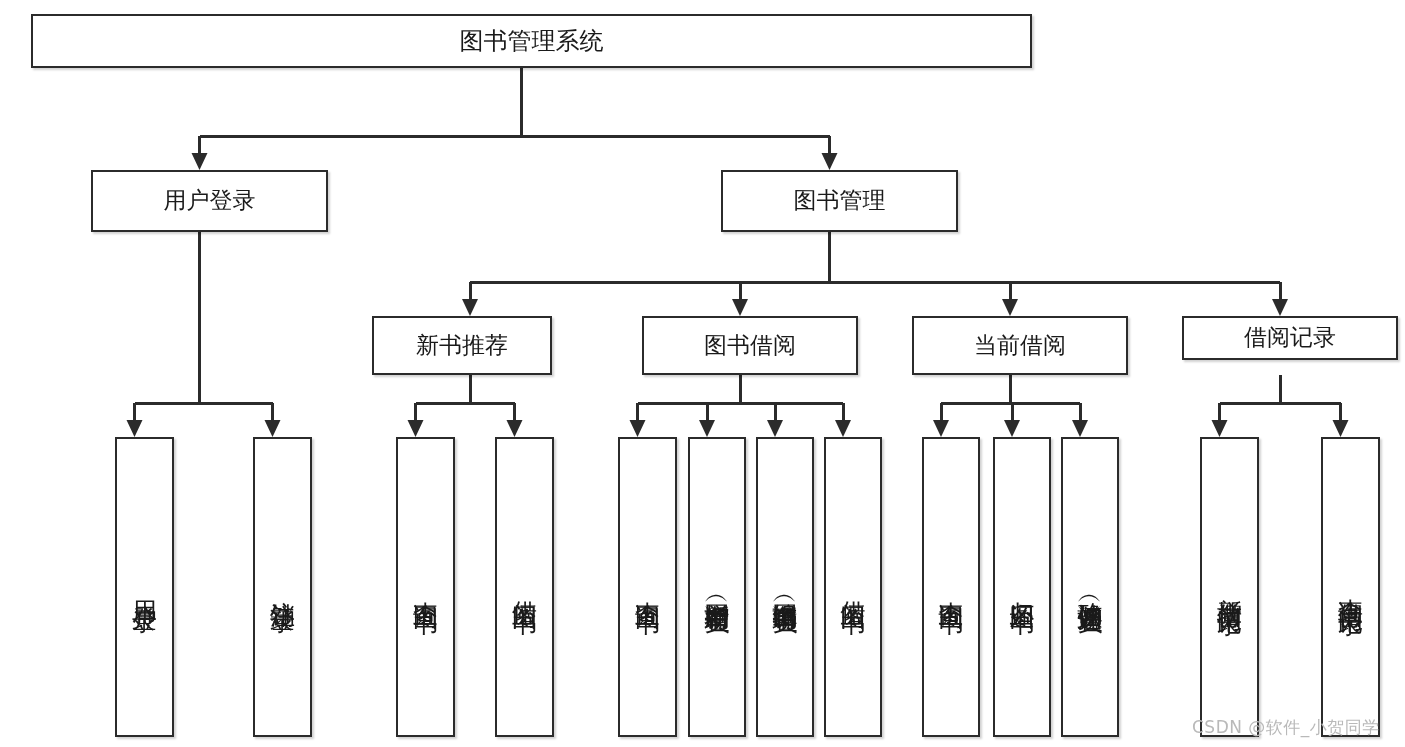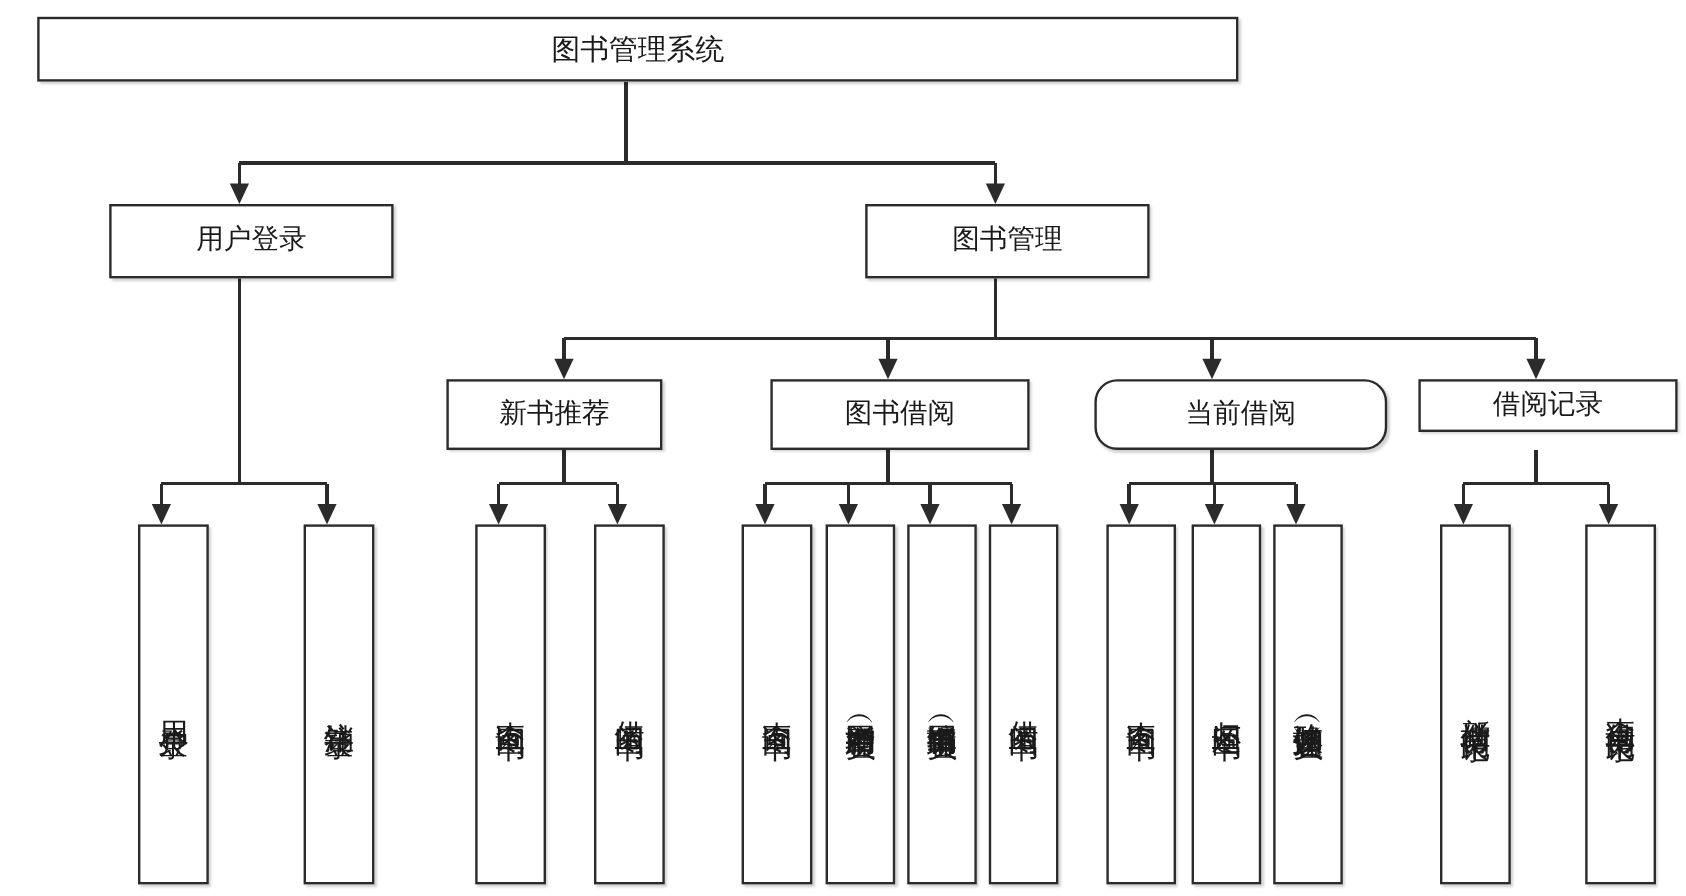--- a/index.html
+++ b/index.html
@@ -142,21 +142,21 @@
       </div>
       <div class="node h-node" style="left: 711px; top: 170px; width: 237px; height: 62px;">
         <span class="node-label">图书管理</span>
       </div>
       <div class="node h-node" style="left: 362px; top: 316px; width: 180px; height: 59px;">
         <span class="node-label">新书推荐</span>
       </div>
       <div class="node h-node" style="left: 632px; top: 316px; width: 216px; height: 59px;">
         <span class="node-label">图书借阅</span>
       </div>
-      <div class="node h-node" style="left: 902px; top: 316px; width: 244px; height: 59px; border-radius: 19px;">
+      <div class="node h-node" style="left: 902px; top: 316px; width: 216px; height: 59px;">
         <span class="node-label">当前借阅</span>
       </div>
       <div class="node h-node" style="left: 1172px; top: 316px; width: 216px; height: 44px;">
         <span class="node-label">借阅记录</span>
       </div>
       <div class="node v-node" style="left: 105px; top: 437px; width: 59px; height: 300px;">
         <span class="node-label">用户登录</span>
       </div>
       <div class="node v-node" style="left: 243px; top: 437px; width: 59px; height: 300px;">
         <span class="node-label">注销登录</span>
@@ -188,13 +188,14 @@
       <div class="node v-node tall" style="left: 1051px; top: 437px; width: 58px; height: 300px;">
         <span class="node-label">确认归还（管理员）</span>
       </div>
       <div class="node v-node" style="left: 1190px; top: 437px; width: 59px; height: 300px;">
         <span class="node-label">新增借阅记录</span>
       </div>
       <div class="node v-node" style="left: 1311px; top: 437px; width: 59px; height: 300px;">
         <span class="node-label">查询借阅记录</span>
       </div>
     </div>
+  <div class="watermark" style="left:1192px; top:716px;">CSDN @软件_小贺同学</div>
 </div>
 
 </body></html>

